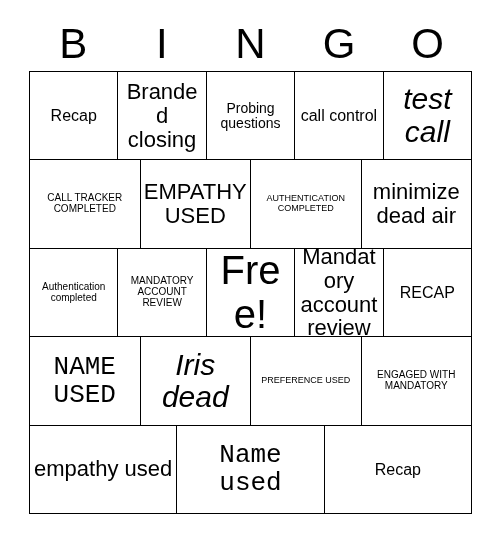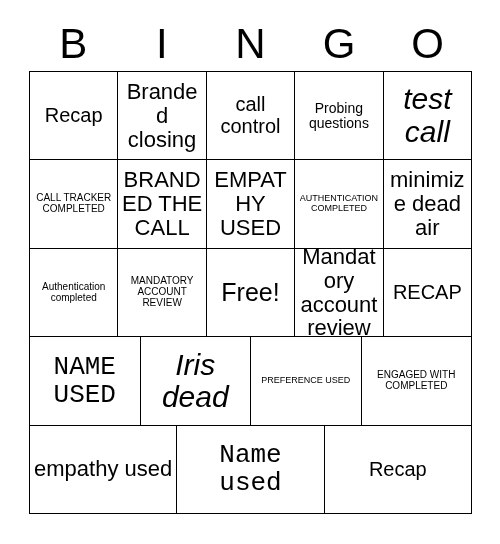--- a/index.html
+++ b/index.html
@@ -82,27 +82,27 @@
     width: 100%;
     line-height: 1.08;
     word-wrap: break-word;
     overflow-wrap: break-word;
     hyphens: none;
   }
 
   
   .fs-xxl .cell-text { font-size: 30px; font-style: italic; }
   .fs-xl  .cell-text { font-size: 26px; font-family: Liberation Mono, monospace; }
-  .fs-lg  .cell-text { font-size: 20px; text-align: center; }
+  .fs-lg  .cell-text { font-size: 16px; text-align: center; }
   .fs-md  .cell-text { font-size: 22px; }
   .fs-sm  .cell-text { font-size: 14px; }
   .fs-xs  .cell-text { font-size: 10px; }
   .fs-xxs .cell-text { font-size: 9px; }
 
-  .free-cell .cell-text { font-size: 25px; }
+  .free-cell .cell-text { font-size: 40px; }
 </style>
 </head>
 <body>
 
 <div id="bingo-card">
 
   <div id="bingo-header">
     <div class="header-letter">B</div>
     <div class="header-letter">I</div>
     <div class="header-letter">N</div>
@@ -112,37 +112,34 @@
 
   <div id="bingo-grid">
 
     <div class="bingo-row">
       <div class="bingo-cell fs-lg">
           <span class="cell-text">Recap</span>
         </div>
       <div class="bingo-cell fs-md">
           <span class="cell-text">Branded closing</span>
         </div>
+      <div class="bingo-cell fs-sm">
+          <span class="cell-text">Probing questions</span>
+        </div>
       <div class="bingo-cell fs-lg">
           <span class="cell-text">call control</span>
-        </div>
-      <div class="bingo-cell fs-sm">
-          <span class="cell-text">Probing questions</span>
         </div>
       <div class="bingo-cell fs-xxl">
           <span class="cell-text">test call</span>
         </div>
     </div>
 
     <div class="bingo-row">
       <div class="bingo-cell fs-xs">
           <span class="cell-text">CALL TRACKER COMPLETED</span>
-        </div>
-      <div class="bingo-cell fs-md">
-          <span class="cell-text">BRANDED THE CALL</span>
         </div>
       <div class="bingo-cell fs-md">
           <span class="cell-text">EMPATHY USED</span>
         </div>
       <div class="bingo-cell fs-xxs">
           <span class="cell-text">AUTHENTICATION COMPLETED</span>
         </div>
       <div class="bingo-cell fs-md">
           <span class="cell-text">minimize dead air</span>
         </div>
@@ -170,21 +167,21 @@
       <div class="bingo-cell fs-xl">
           <span class="cell-text">NAME USED</span>
         </div>
       <div class="bingo-cell fs-xxl">
           <span class="cell-text">Iris dead</span>
         </div>
       <div class="bingo-cell fs-xxs">
           <span class="cell-text">PREFERENCE USED</span>
         </div>
       <div class="bingo-cell fs-xs">
-          <span class="cell-text">ENGAGED WITH COMPLETED</span>
+          <span class="cell-text">ENGAGED WITH MANDATORY</span>
         </div>
     </div>
 
     <div class="bingo-row">
       <div class="bingo-cell fs-md">
           <span class="cell-text">empathy used</span>
         </div>
       <div class="bingo-cell fs-xl">
           <span class="cell-text">Name used</span>
         </div>

